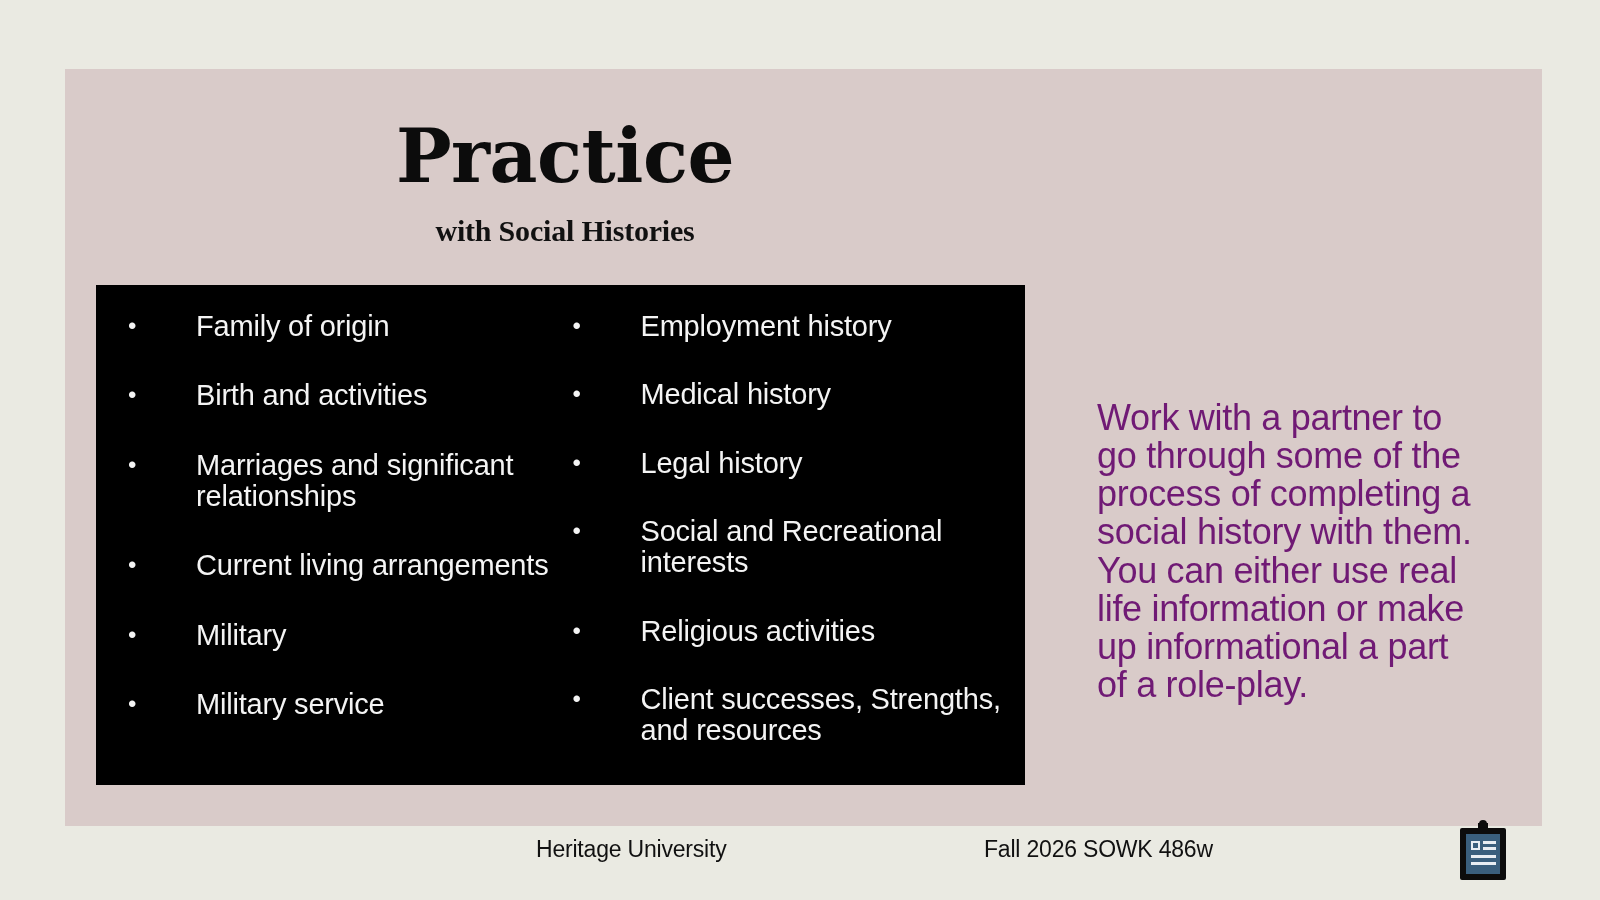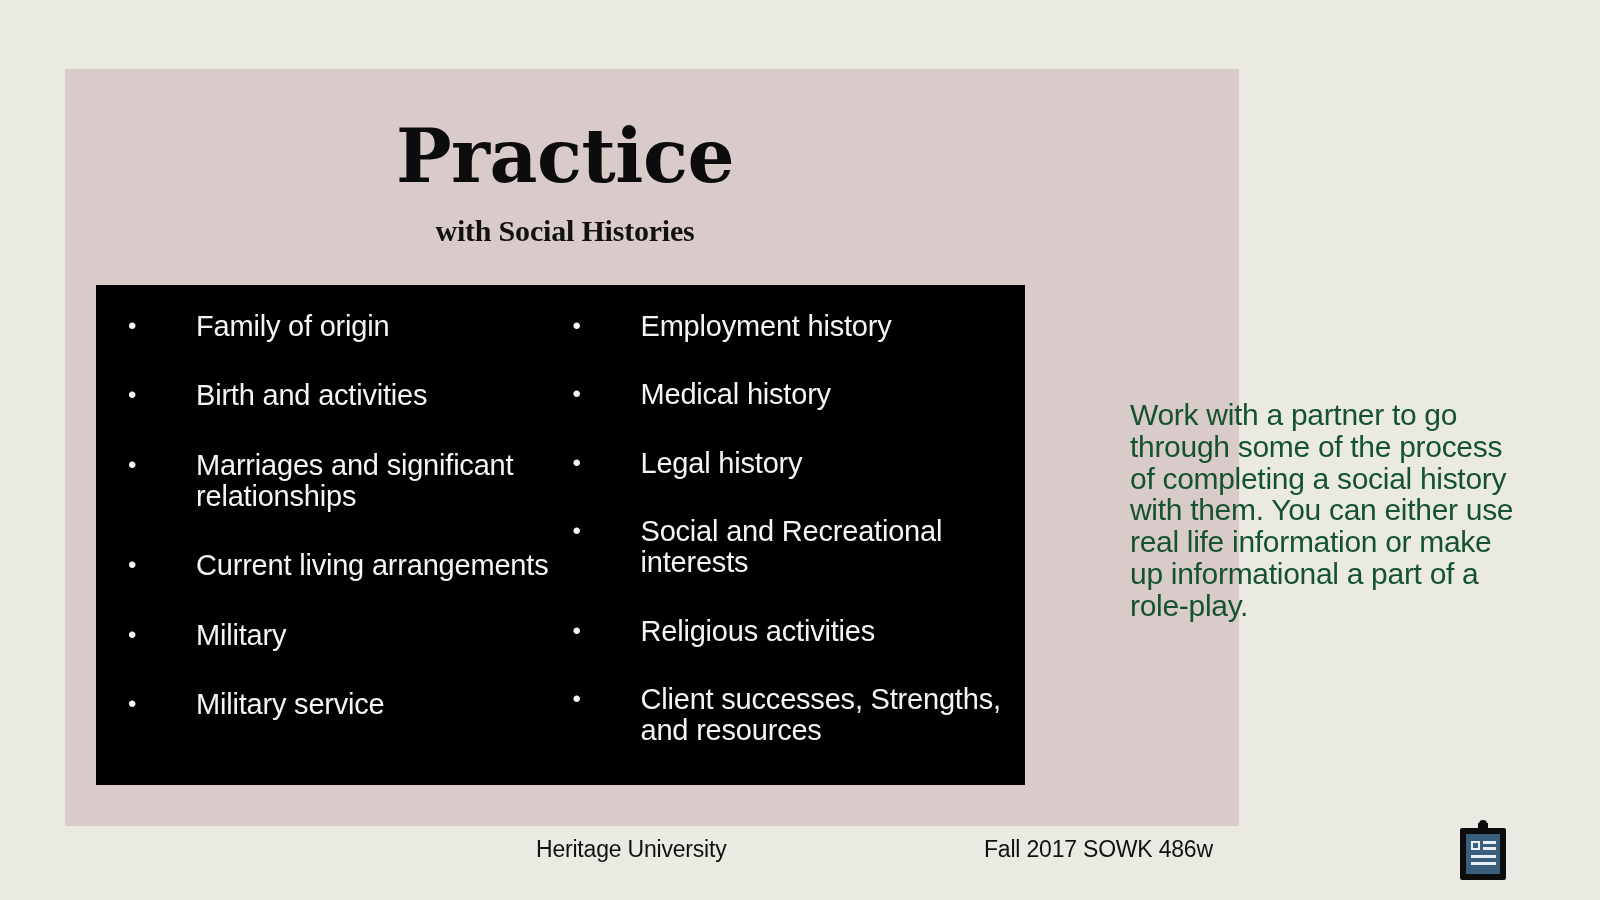--- a/index.html
+++ b/index.html
@@ -14,21 +14,21 @@
     font-family: "Liberation Sans", sans-serif;
     overflow: hidden;
     position: relative;
   }
 
   
   .slide-panel {
     position: absolute;
     left: 65px;
     top: 69px;
-    width: 1174px;
+    width: 1477px;
     height: 757px;
     background: #d9cbc9;
   }
 
   
   .title-block {
     position: absolute;
     left: 0;
     top: 50px;
     width: 1000px;
@@ -94,25 +94,25 @@
     line-height: 1.25;
     color: #f4f4f4;
     text-align: left;
   }
 
   .bullet-text { flex: 1 1 auto; margin-left: 40px; }
 
   
   .side-note {
     position: absolute;
-    left: 1065px;       
+    left: 1032px;       
     top: 330px;         
     width: 390px;
-    color: #14532d;
-    font-size: 30px;
+    color: #701a75;
+    font-size: 36px;
     line-height: 1.06;
     letter-spacing: -0.3px;
     font-weight: 400;
   }
 
   
   .footer {
     position: absolute;
     left: 0;
     top: 836px;
@@ -207,21 +207,21 @@
     </div>
 
   </div>
 
   <div class="side-note">Work with a partner to go through some of the process of completing a social history with them. You can either use real life information or make up informational a part of a role-play.</div>
 
 </div>
 
 <div class="footer">
   <div class="footer-item org">Heritage University</div>
-  <div class="footer-item term">Fall 2017 SOWK 486w</div>
+  <div class="footer-item term">Fall 2026 SOWK 486w</div>
 </div>
 
 <div class="clipboard-icon">
   <svg viewBox="0 0 52 62" width="52" height="62" aria-hidden="true">
 
     <path d="M21 3 h10 v5 h-10 z" fill="#0c0c0c"></path>
     <circle cx="26" cy="4" r="4" fill="#0c0c0c"></circle>
 
     <rect x="3" y="8" width="46" height="52" rx="2" fill="#0c0c0c"></rect>
 

